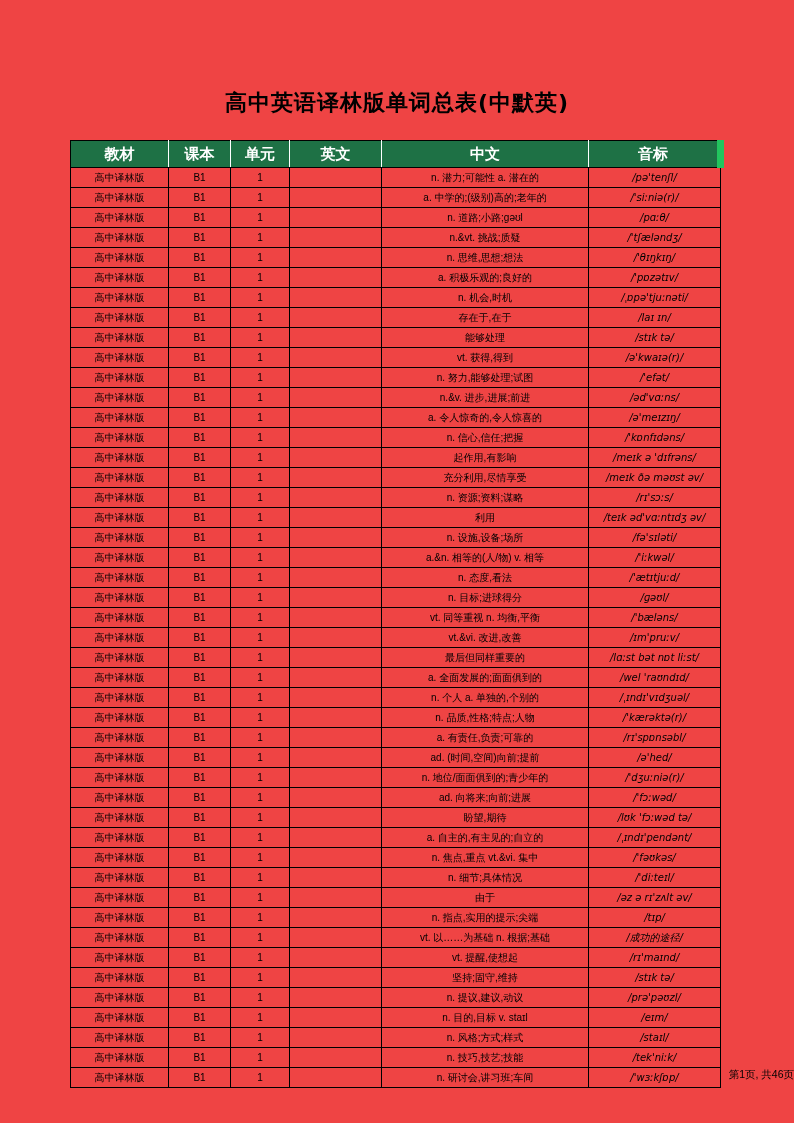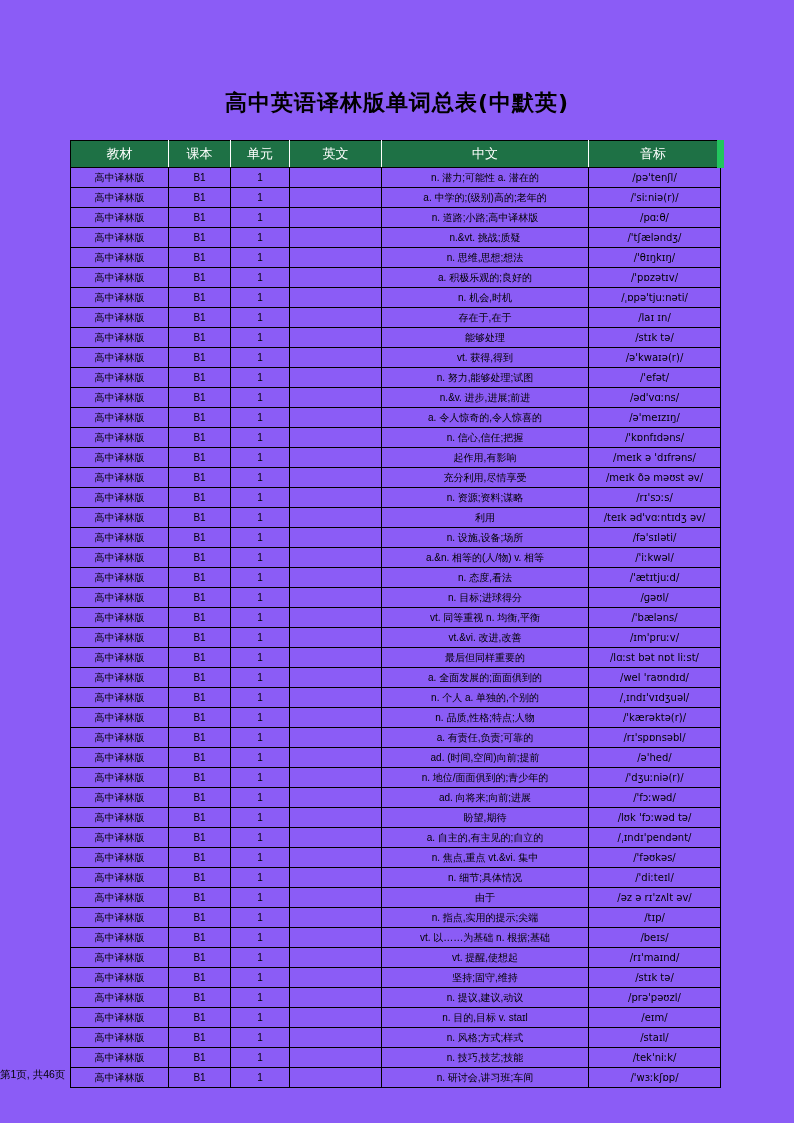--- a/index.html
+++ b/index.html
@@ -6,21 +6,21 @@
   html, body { margin: 0; padding: 0; }
   body {
     width: 794px; height: 1123px;
     background: #ffffff;
     color: #000000;
     font-family: "Liberation Sans", "DejaVu Sans", sans-serif;
   }
   .page {
     position: relative;
     width: 794px; height: 1123px;
-    background: #8b5cf6;
+    background: #ef4444;
     overflow: hidden;
   }
   .title {
     margin: 0;
     padding-top: 88px;
     text-align: center;
     font-size: 22px;
     font-weight: bold;
     letter-spacing: 1px;
     font-family: "DejaVu Sans", "Liberation Sans", sans-serif;
@@ -34,42 +34,42 @@
   table.vocab th, table.vocab td {
     padding: 0 2px;
     overflow: hidden;
     white-space: nowrap;
     text-align: center;
     vertical-align: middle;
   }
   table.vocab th {
     background: #1e7145;
     color: #ffffff;
-    font-weight: normal;
-    font-size: 13px;
+    font-weight: bold;
+    font-size: 15px;
     height: 27px;
     border: 1px solid #ffffff;
     border-top: 1px solid #000000;
     border-bottom: 1px solid #000000;
   }
   table.vocab th:first-child { border-left: 1px solid #000000; }
   table.vocab th:last-child  { border-right: 7px solid #22c55e; }
   table.vocab td {
     border: 1px solid #000000;
     font-size: 10px;
     height: 19.4px;
     line-height: 19px;
   }
-  td.col-phonetic { font-family: "DejaVu Sans", sans-serif; }
+  td.col-phonetic { font-family: "DejaVu Sans", sans-serif; font-style: italic; }
   td.col-textbook { font-size: 10px; }
   .footer {
     position: absolute;
     left: 0; right: 0;
     top: 1068px;
-    text-align: left;
+    text-align: right;
     font-size: 10.5px;
     color: #000000;
   }
 </style>
 </head>
 <body>
 
 <div class="page">
 
   <h1 class="title">高中英语译林版单词总表(中默英)</h1>
@@ -108,21 +108,21 @@
           <td class="col-unit">1</td>
           <td class="col-english"></td>
           <td class="col-chinese">a. 中学的;(级别)高的;老年的</td>
           <td class="col-phonetic">/'siːniə(r)/</td>
         </tr>
         <tr>
           <td class="col-textbook">高中译林版</td>
           <td class="col-book">B1</td>
           <td class="col-unit">1</td>
           <td class="col-english"></td>
-          <td class="col-chinese">n. 道路;小路;高中译林版</td>
+          <td class="col-chinese">n. 道路;小路;ɡəʊl</td>
           <td class="col-phonetic">/pɑːθ/</td>
         </tr>
         <tr>
           <td class="col-textbook">高中译林版</td>
           <td class="col-book">B1</td>
           <td class="col-unit">1</td>
           <td class="col-english"></td>
           <td class="col-chinese">n.&amp;vt. 挑战;质疑</td>
           <td class="col-phonetic">/'tʃæləndʒ/</td>
         </tr>
@@ -397,21 +397,21 @@
           <td class="col-english"></td>
           <td class="col-chinese">n. 指点,实用的提示;尖端</td>
           <td class="col-phonetic">/tɪp/</td>
         </tr>
         <tr>
           <td class="col-textbook">高中译林版</td>
           <td class="col-book">B1</td>
           <td class="col-unit">1</td>
           <td class="col-english"></td>
           <td class="col-chinese">vt. 以……为基础 n. 根据;基础</td>
-          <td class="col-phonetic">/beɪs/</td>
+          <td class="col-phonetic">/成功的途径/</td>
         </tr>
         <tr>
           <td class="col-textbook">高中译林版</td>
           <td class="col-book">B1</td>
           <td class="col-unit">1</td>
           <td class="col-english"></td>
           <td class="col-chinese">vt. 提醒,使想起</td>
           <td class="col-phonetic">/rɪ'maɪnd/</td>
         </tr>
         <tr>

